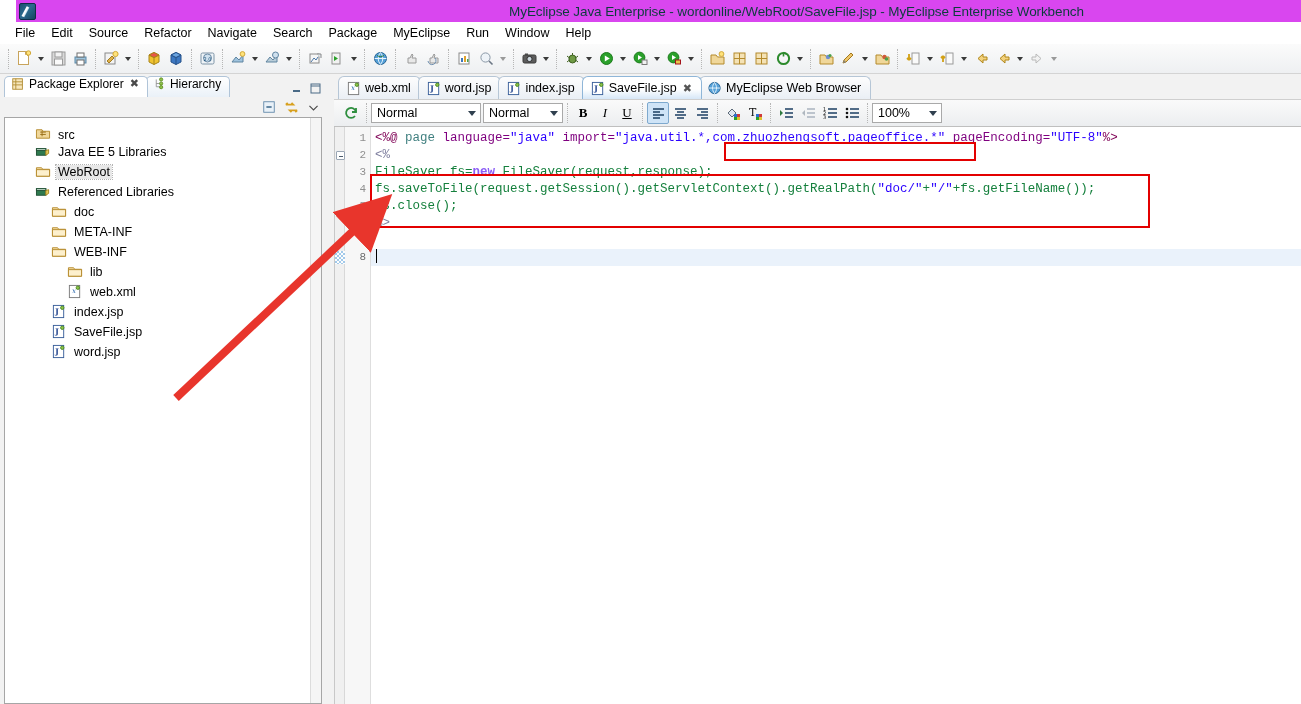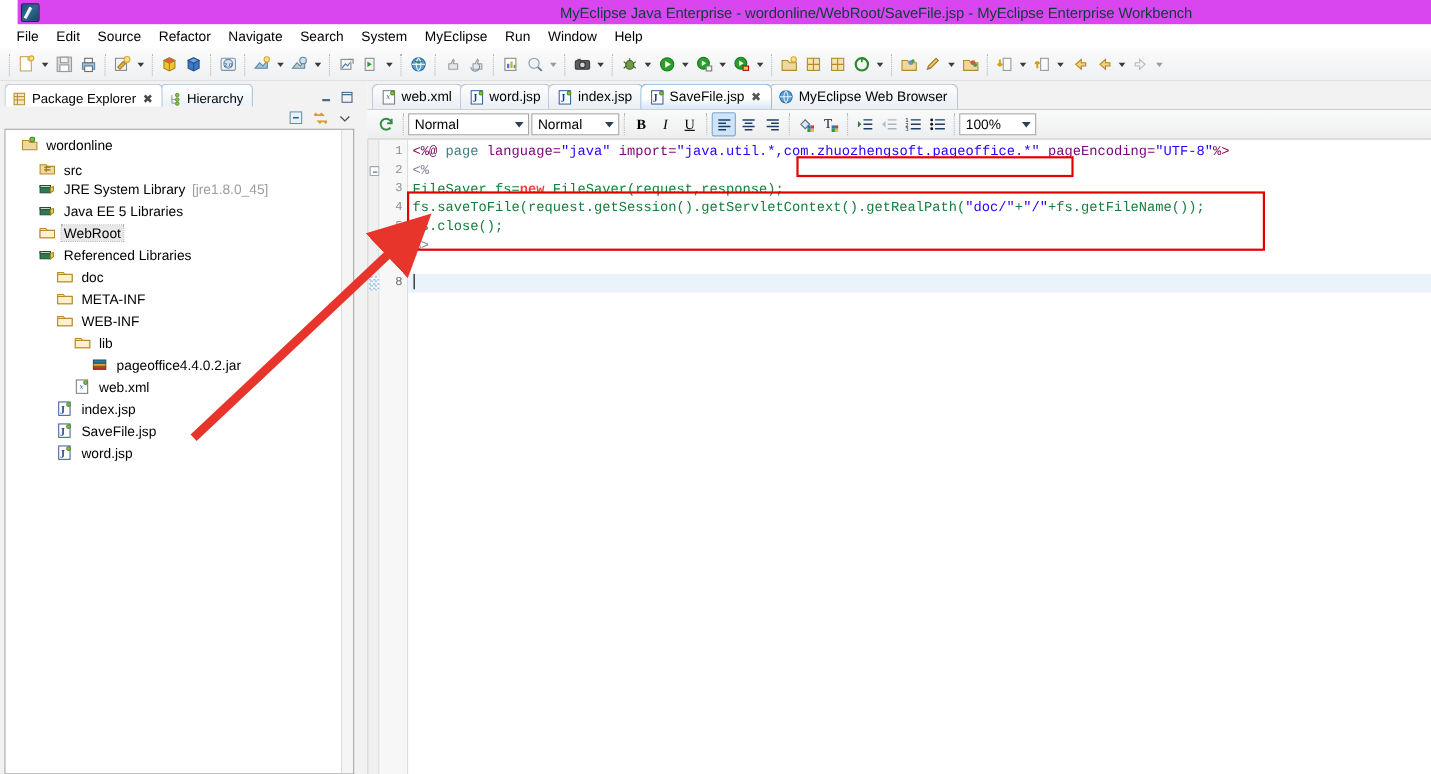--- a/index.html
+++ b/index.html
@@ -118,21 +118,21 @@
   }
   .view-tabs {
     height:23px;
     display:flex; align-items:flex-end;
     position:relative;
     padding-left:4px;
     background:#f2f2f2;
   }
   .vtab {
     height:21px;
-    display:flex; align-items:flex-end;
+    display:flex; align-items:flex-start;
     padding:0 8px 0 6px;
     font-size:12px;
     color:#000;
     border:1px solid #b0c4d8;
     border-bottom:none;
     border-radius:5px 5px 0 0;
     background:linear-gradient(#ffffff,#eaf1f8);
     margin-right:-2px;
     white-space:nowrap;
   }
@@ -306,21 +306,21 @@
     font-size:12.5px;
     line-height:17px;
     white-space:pre;
     overflow:hidden;
   }
   .cline { height:17px; line-height:17px; padding-left:4px; position:relative; }
   .cline.current { background:#eaf2fb; }
   .k-tag   { color:#3f7f7f; }
   .k-attr  { color:#7f007f; }
   .k-str   { color:#2a00ff; }
-  .k-kw    { color:#ef4444; font-weight:bold; }
+  .k-kw    { color:#8b5cf6; font-weight:bold; }
   .k-plain { color:#15803d; }
   .k-jsp   { color:#7f0055; }
   .k-pct   { color:#7f7f9f; }
   .caret {
     display:inline-block; width:1px; height:14px;
     background:#000; vertical-align:-2px;
     margin-left:1px;
   }
   .foldmark {
     position:absolute; left:1px;
@@ -364,21 +364,21 @@
     <div class="title-text">MyEclipse Java Enterprise - wordonline/WebRoot/SaveFile.jsp - MyEclipse Enterprise Workbench</div>
   </div>
 
   <div class="menubar">
     <div class="mi">File</div>
     <div class="mi">Edit</div>
     <div class="mi">Source</div>
     <div class="mi">Refactor</div>
     <div class="mi">Navigate</div>
     <div class="mi">Search</div>
-    <div class="mi">System</div>
+    <div class="mi">Package</div>
     <div class="mi">MyEclipse</div>
     <div class="mi">Run</div>
     <div class="mi">Window</div>
     <div class="mi">Help</div>
   </div>
 
   <div class="toolbar">
 
     <div class="tb-sep"></div>
     <div class="tb-btn">
@@ -716,101 +716,77 @@
           <path d="M2 5h8l-2-2M14 11H6l2 2" stroke="#d8a01e" stroke-width="1.8" fill="none"></path>
           <path d="M2 5l2-2M14 11l-2 2" stroke="#d8a01e" stroke-width="1.8" fill="none"></path>
         </svg>
         <svg style="width:13px;height:13px" viewBox="0 0 16 16">
           <path d="M3 6l5 5 5-5" fill="none" stroke="#4a4a4a" stroke-width="1.4"></path>
         </svg>
       </div>
 
       <div class="treepanel">
         <div class="tree" id="tree-root">
-            <div class="trow" style="padding-left: 14px;">
-              <span class="ticon"><svg width="16" height="15" viewBox="0 0 16 16">
-                  <path d="M1 4h6l1.2 1.6H15V13H1z" fill="#f0d79a" stroke="#b48a2c"></path>
-                  <circle cx="10.5" cy="3" r="2.3" fill="#7fc24a" stroke="#4a8a20"></circle>
-                </svg></span>
-              <span class="tlabel">wordonline</span>
-            </div>
             <div class="trow" style="padding-left: 30px; align-items: flex-end;">
               <span class="ticon"><svg width="16" height="15" viewBox="0 0 16 16">
                   <path d="M1 4h6l1.2 1.6H15V13H1z" fill="#f0d79a" stroke="#b48a2c"></path>
                   <path d="M5 6.5h6M5 9h6M7 5v6" stroke="#9a6f18" fill="none"></path>
                 </svg></span>
               <span class="tlabel">src</span>
             </div>
             <div class="trow" style="padding-left: 30px;">
               <span class="ticon"><svg width="16" height="15" viewBox="0 0 16 16">
                   <rect x="1" y="5" width="10" height="7" fill="#2f7a4f" stroke="#1f4f33"></rect>
                   <rect x="1" y="5" width="10" height="2" fill="#cfe3d4" stroke="#1f4f33"></rect>
                   <path d="M11 12l3-2V6l-3 1z" fill="#e8c95a" stroke="#a3861f"></path>
                 </svg></span>
-              <span class="tlabel">JRE System Library</span>
-              <span class="tdim">[jre1.8.0_45]</span>
+              <span class="tlabel">Java EE 5 Libraries</span>
+            </div>
+            <div class="trow sel" style="padding-left: 30px;">
+              <span class="ticon"><svg width="16" height="15" viewBox="0 0 16 16">
+                  <path d="M1 4h5.5l1.2 1.6H15V13H1z" fill="#f7e0a8" stroke="#b48a2c"></path>
+                  <path d="M1 6h14v7H1z" fill="#fdf0cd" stroke="#b48a2c"></path>
+                </svg></span>
+              <span class="tlabel">WebRoot</span>
             </div>
             <div class="trow" style="padding-left: 30px;">
               <span class="ticon"><svg width="16" height="15" viewBox="0 0 16 16">
                   <rect x="1" y="5" width="10" height="7" fill="#2f7a4f" stroke="#1f4f33"></rect>
                   <rect x="1" y="5" width="10" height="2" fill="#cfe3d4" stroke="#1f4f33"></rect>
                   <path d="M11 12l3-2V6l-3 1z" fill="#e8c95a" stroke="#a3861f"></path>
                 </svg></span>
-              <span class="tlabel">Java EE 5 Libraries</span>
-            </div>
-            <div class="trow sel" style="padding-left: 30px;">
+              <span class="tlabel">Referenced Libraries</span>
+            </div>
+            <div class="trow" style="padding-left: 46px;">
               <span class="ticon"><svg width="16" height="15" viewBox="0 0 16 16">
                   <path d="M1 4h5.5l1.2 1.6H15V13H1z" fill="#f7e0a8" stroke="#b48a2c"></path>
                   <path d="M1 6h14v7H1z" fill="#fdf0cd" stroke="#b48a2c"></path>
                 </svg></span>
-              <span class="tlabel">WebRoot</span>
-            </div>
-            <div class="trow" style="padding-left: 30px;">
-              <span class="ticon"><svg width="16" height="15" viewBox="0 0 16 16">
-                  <rect x="1" y="5" width="10" height="7" fill="#2f7a4f" stroke="#1f4f33"></rect>
-                  <rect x="1" y="5" width="10" height="2" fill="#cfe3d4" stroke="#1f4f33"></rect>
-                  <path d="M11 12l3-2V6l-3 1z" fill="#e8c95a" stroke="#a3861f"></path>
-                </svg></span>
-              <span class="tlabel">Referenced Libraries</span>
+              <span class="tlabel">doc</span>
             </div>
             <div class="trow" style="padding-left: 46px;">
               <span class="ticon"><svg width="16" height="15" viewBox="0 0 16 16">
                   <path d="M1 4h5.5l1.2 1.6H15V13H1z" fill="#f7e0a8" stroke="#b48a2c"></path>
                   <path d="M1 6h14v7H1z" fill="#fdf0cd" stroke="#b48a2c"></path>
                 </svg></span>
-              <span class="tlabel">doc</span>
+              <span class="tlabel">META-INF</span>
             </div>
             <div class="trow" style="padding-left: 46px;">
               <span class="ticon"><svg width="16" height="15" viewBox="0 0 16 16">
                   <path d="M1 4h5.5l1.2 1.6H15V13H1z" fill="#f7e0a8" stroke="#b48a2c"></path>
                   <path d="M1 6h14v7H1z" fill="#fdf0cd" stroke="#b48a2c"></path>
                 </svg></span>
-              <span class="tlabel">META-INF</span>
-            </div>
-            <div class="trow" style="padding-left: 46px;">
+              <span class="tlabel">WEB-INF</span>
+            </div>
+            <div class="trow" style="padding-left: 62px;">
               <span class="ticon"><svg width="16" height="15" viewBox="0 0 16 16">
                   <path d="M1 4h5.5l1.2 1.6H15V13H1z" fill="#f7e0a8" stroke="#b48a2c"></path>
                   <path d="M1 6h14v7H1z" fill="#fdf0cd" stroke="#b48a2c"></path>
                 </svg></span>
-              <span class="tlabel">WEB-INF</span>
-            </div>
-            <div class="trow" style="padding-left: 62px;">
-              <span class="ticon"><svg width="16" height="15" viewBox="0 0 16 16">
-                  <path d="M1 4h5.5l1.2 1.6H15V13H1z" fill="#f7e0a8" stroke="#b48a2c"></path>
-                  <path d="M1 6h14v7H1z" fill="#fdf0cd" stroke="#b48a2c"></path>
-                </svg></span>
               <span class="tlabel">lib</span>
-            </div>
-            <div class="trow" style="padding-left: 78px;">
-              <span class="ticon"><svg width="16" height="15" viewBox="0 0 16 16">
-                  <rect x="1.5" y="9.5" width="12" height="3" fill="#c0392b" stroke="#7a2318"></rect>
-                  <rect x="1.5" y="6.5" width="12" height="3" fill="#e0a33a" stroke="#8a6217"></rect>
-                  <rect x="1.5" y="3.5" width="12" height="3" fill="#2f7a9f" stroke="#1b4f68"></rect>
-                </svg></span>
-              <span class="tlabel">pageoffice4.4.0.2.jar</span>
             </div>
             <div class="trow" style="padding-left: 62px;">
               <span class="ticon"><svg width="16" height="15" viewBox="0 0 16 16">
                   <rect x="2" y="1.5" width="11" height="13" fill="#ffffff" stroke="#7a7a7a"></rect>
                   <text x="5" y="10" font-size="7" fill="#1c5fa8" font-family="DejaVu Serif" font-style="italic">x</text>
                   <circle cx="11" cy="4" r="1.8" fill="#8fc24a" stroke="#4a8a20"></circle>
                 </svg></span>
               <span class="tlabel">web.xml</span>
             </div>
             <div class="trow" style="padding-left: 46px;">

